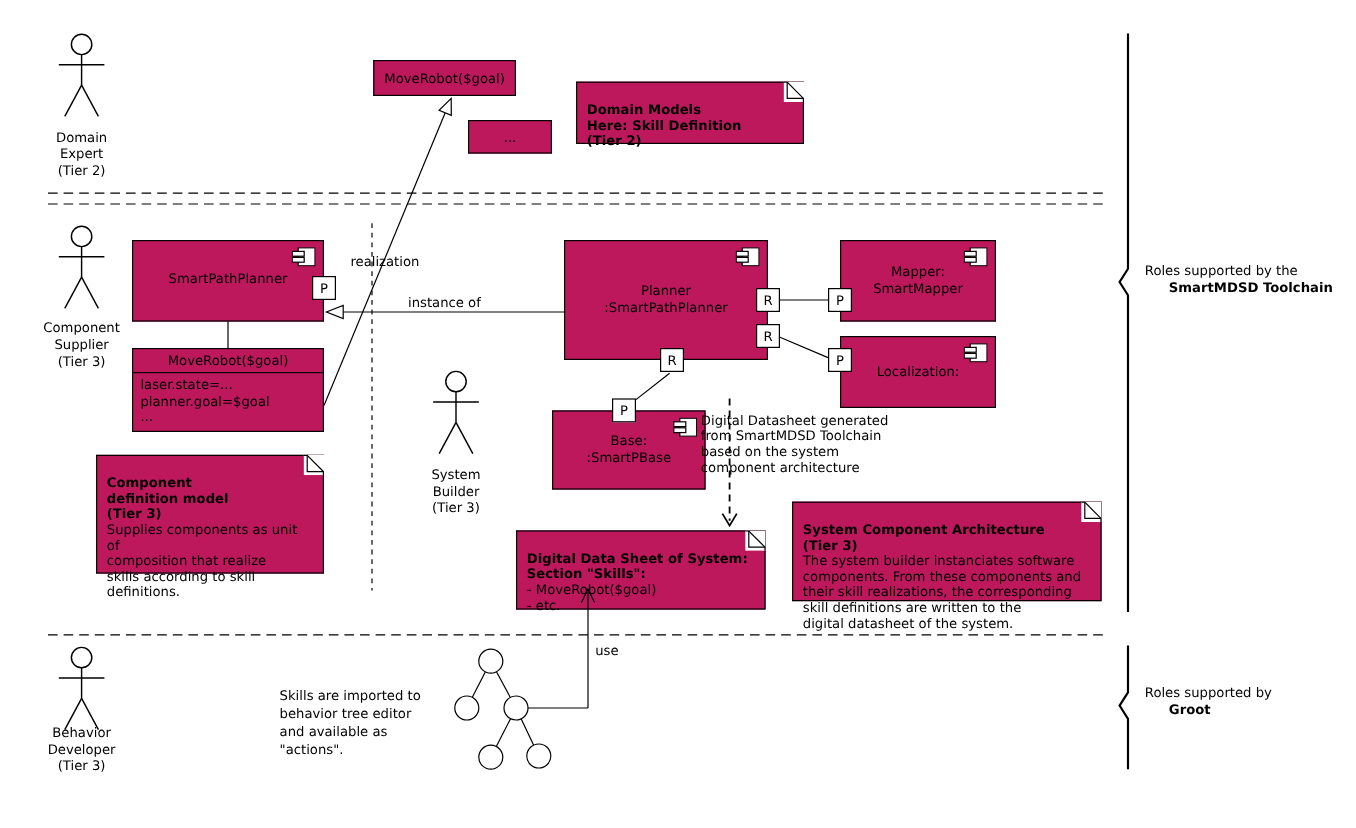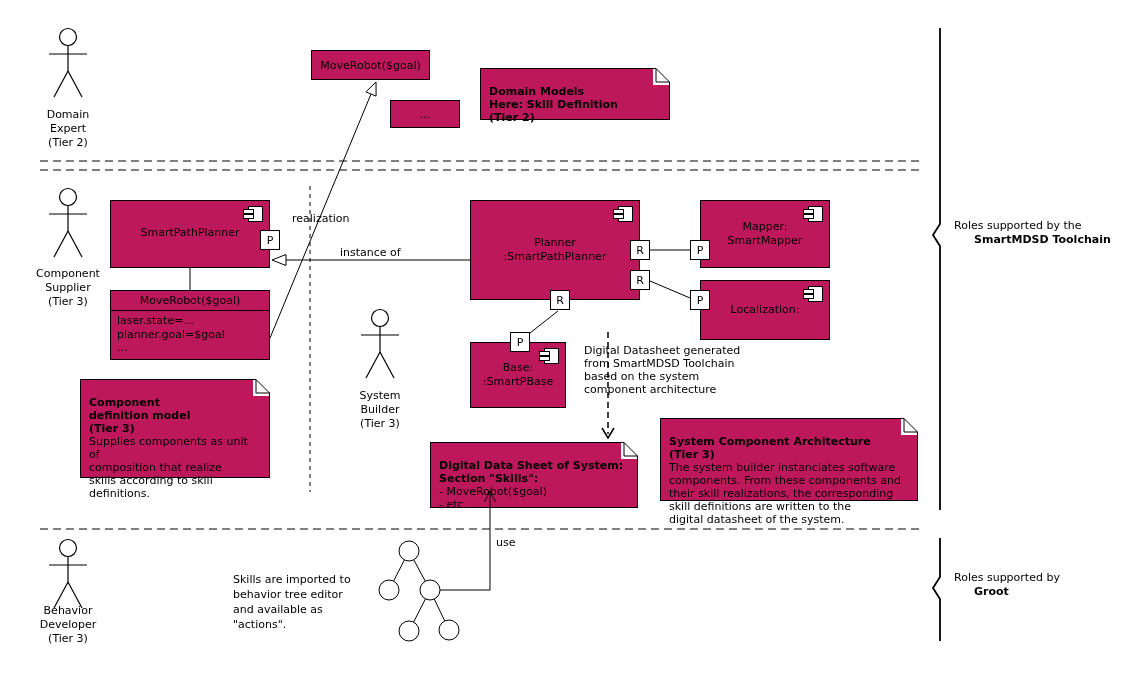--- a/index.html
+++ b/index.html
@@ -242,21 +242,21 @@
     <svg class="cicon" width="20" height="16">
       <rect x="5.5" y="0.5" width="14" height="15" fill="#fff" stroke="#000"></rect>
       <rect x="0.5" y="3.5" width="10" height="4" fill="#fff" stroke="#000"></rect>
       <rect x="0.5" y="8.5" width="10" height="4" fill="#fff" stroke="#000"></rect>
     </svg>
   </div>
   <div class="port" style="left:690px; top:290px;">
     <span>P</span>
   </div>
 
-  <div class="comp" style="left:470px; top:342px; width:96px; height:66px;">
+  <div class="comp" style="left:460px; top:342px; width:128px; height:66px;">
     <div class="clabel">Base:
 :SmartPBase</div>
     <svg class="cicon" width="20" height="16">
       <rect x="5.5" y="0.5" width="14" height="15" fill="#fff" stroke="#000"></rect>
       <rect x="0.5" y="3.5" width="10" height="4" fill="#fff" stroke="#000"></rect>
       <rect x="0.5" y="8.5" width="10" height="4" fill="#fff" stroke="#000"></rect>
     </svg>
   </div>
   <div class="port" style="left:510px; top:332px;">
     <span>P</span>

